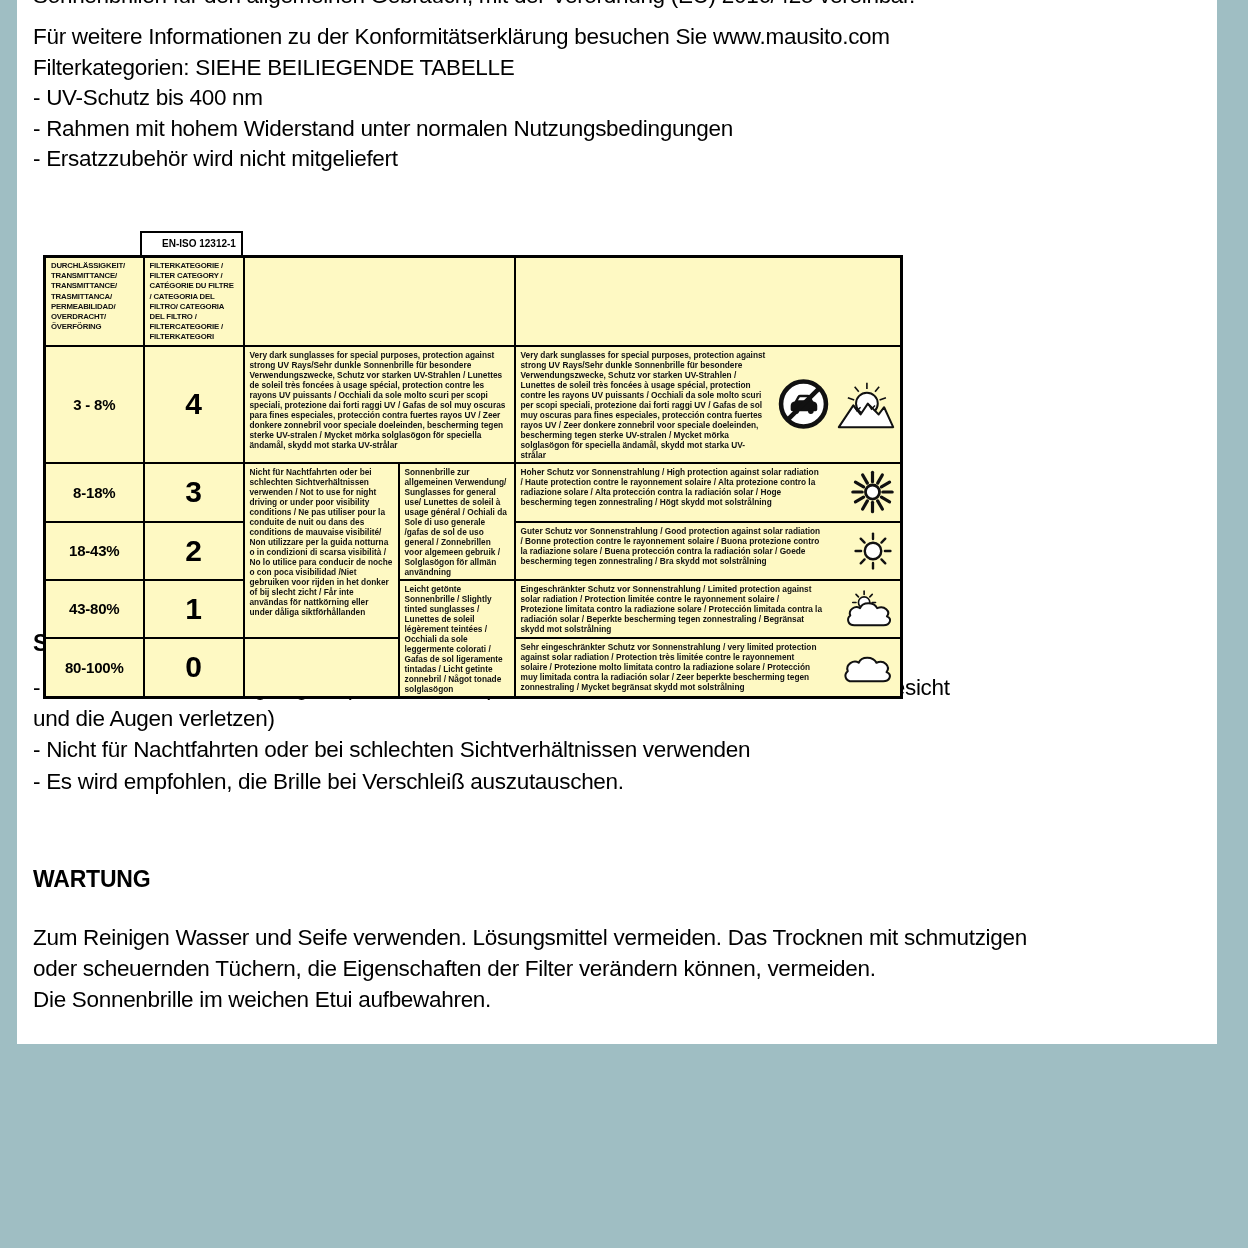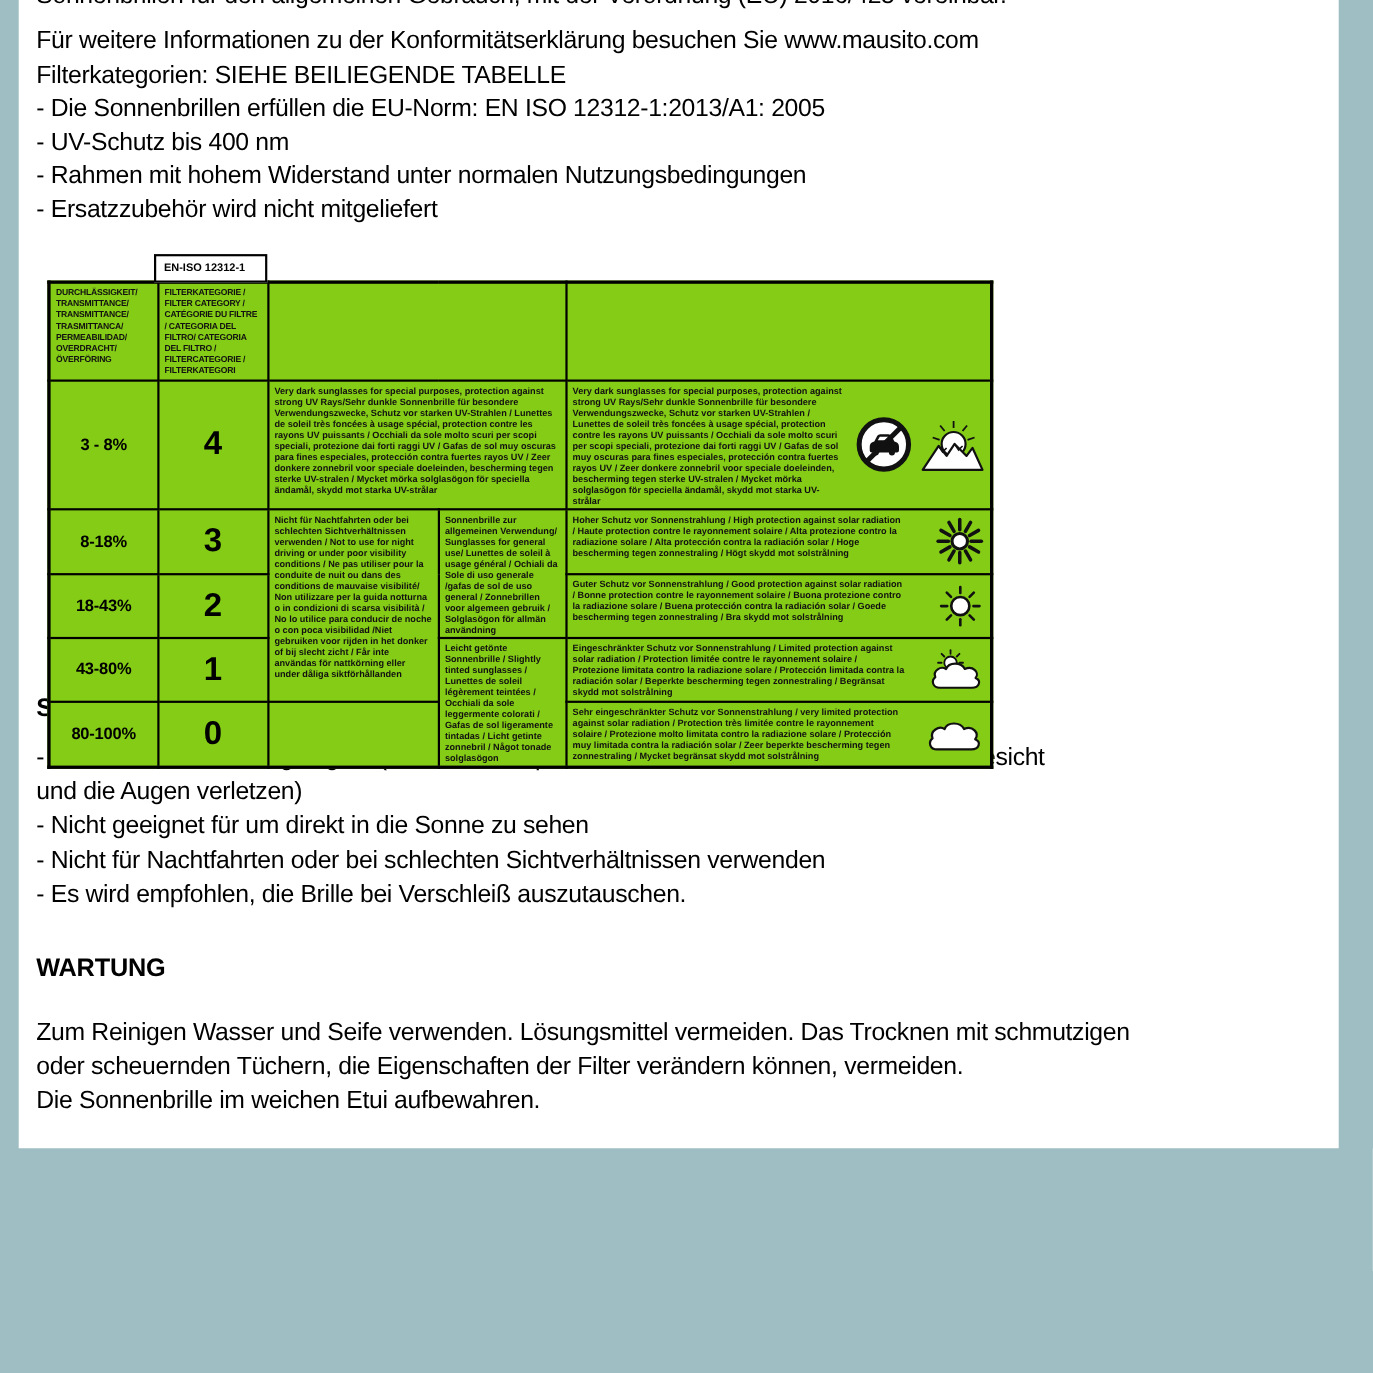--- a/index.html
+++ b/index.html
@@ -13,25 +13,25 @@
   .abs { position:absolute; }
   .body-text { font-size:22.5px; letter-spacing:-0.3px; line-height:30.6px; }
   .nowrap { white-space:nowrap; }
   .pre { white-space:pre-line; }
   .h { font-weight:700; font-size:23px; letter-spacing:-0.2px; }
 
   
   .eniso {
     left:140px; top:231px; width:103px; height:26px; box-sizing:border-box;
     border:2px solid #000; background:#fff; z-index:3;
-    font-size:10px; font-weight:700; line-height:21px; padding-left:7px;
+    font-size:10px; font-weight:700; line-height:21px; padding-left:20px;
   }
   table.ftable {
     position:absolute; left:43px; top:255px; width:857px;
-    border-collapse:collapse; table-layout:fixed; background:#84cc16; z-index:2;
+    border-collapse:collapse; table-layout:fixed; background:#fef9c3; z-index:2;
     border:3px solid #000;
   }
   .ftable td, .ftable th { border:2px solid #000; overflow:hidden; }
   .tiny {
     font-size:8.3px; line-height:10px; font-weight:700; color:#111;
     text-align:left; vertical-align:top; padding:3px 5px 2px 5px; letter-spacing:0;
   }
   .thead { font-size:7.8px; line-height:10.2px; letter-spacing:-0.2px; }
   .trans { font-size:15px; font-weight:700; text-align:center; vertical-align:middle; letter-spacing:-0.2px; }
   .catn  { font-size:30px; font-weight:700; text-align:center; vertical-align:middle; }
@@ -48,21 +48,20 @@
 <body>
 
 <div class="stage">
   <div class="paper"></div>
 
   <div class="abs body-text nowrap" style="left:33px; top:-19px;">Sonnenbrillen für den allgemeinen Gebrauch, mit der Verordnung (EU) 2016/425 vereinbar.</div>
 
   <div class="abs body-text" style="left:33px; top:22px; width:1165px;">
     <div class="nowrap">Für weitere Informationen zu der Konformitätserklärung besuchen Sie www.mausito.com</div>
     <div class="nowrap">Filterkategorien: SIEHE BEILIEGENDE TABELLE</div>
-    <div class="nowrap">- Die Sonnenbrillen erfüllen die EU-Norm: EN ISO 12312-1:2013/A1: 2005</div>
     <div class="nowrap">- UV-Schutz bis 400 nm</div>
     <div class="nowrap">- Rahmen mit hohem Widerstand unter normalen Nutzungsbedingungen</div>
     <div class="nowrap">- Ersatzzubehör wird nicht mitgeliefert</div>
   </div>
 
   <div class="abs eniso">
     <span>EN-ISO 12312-1</span>
   </div>
 
   <table class="ftable">
@@ -220,21 +219,20 @@
         </div>
       </td>
     </tr>
   </tbody>
     </table>
 
   <div class="abs h" style="left:33px; top:630px;">SICHERHEITSHINWEISE:</div>
   <div class="abs body-text" style="left:33px; top:672px; width:1165px; line-height:31.2px;">
     <div class="pre">- Nicht als Schutzbrille geeignet (Bei einem Aufprall kann die Brille zerbrechen und das Gesicht
 und die Augen verletzen)</div>
-    <div>- Nicht geeignet für um direkt in die Sonne zu sehen</div>
     <div>- Nicht für Nachtfahrten oder bei schlechten Sichtverhältnissen verwenden</div>
     <div>- Es wird empfohlen, die Brille bei Verschleiß auszutauschen.</div>
   </div>
 
   <div class="abs h" style="left:33px; top:866px;">WARTUNG</div>
   <div class="abs body-text pre" style="left:33px; top:922px; width:1165px; line-height:31px;">Zum Reinigen Wasser und Seife verwenden. Lösungsmittel vermeiden. Das Trocknen mit schmutzigen
 oder scheuernden Tüchern, die Eigenschaften der Filter verändern können, vermeiden.
 Die Sonnenbrille im weichen Etui aufbewahren.</div>
 
   <div class="abs h" style="left:33px; top:1041px;">PRODUKT</div>

